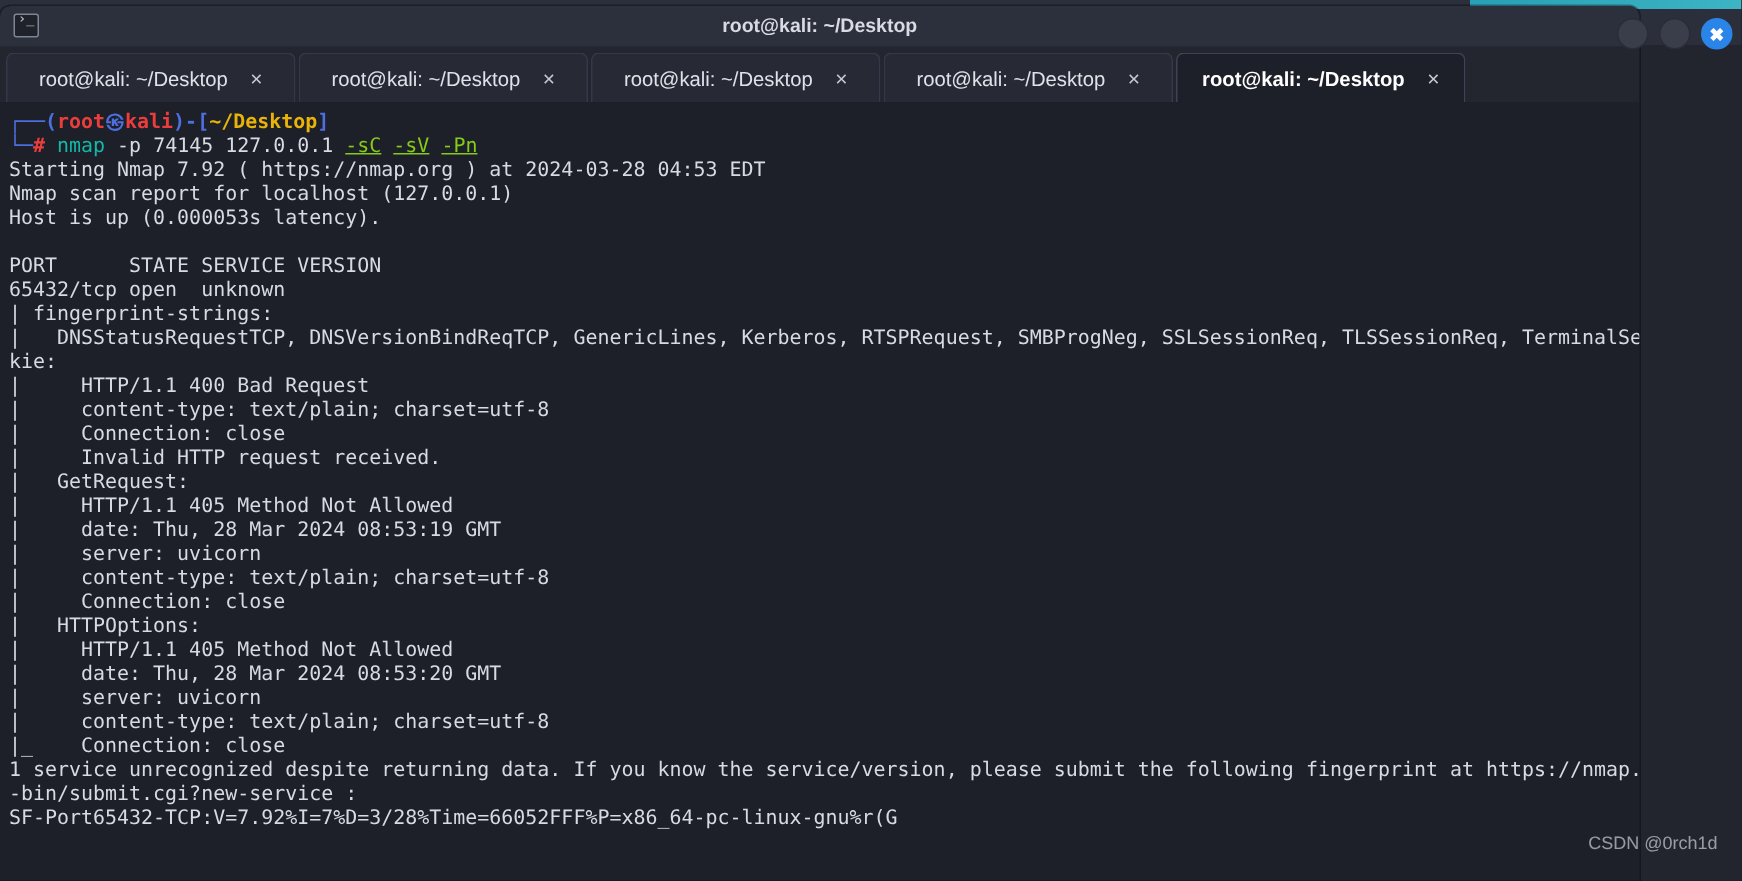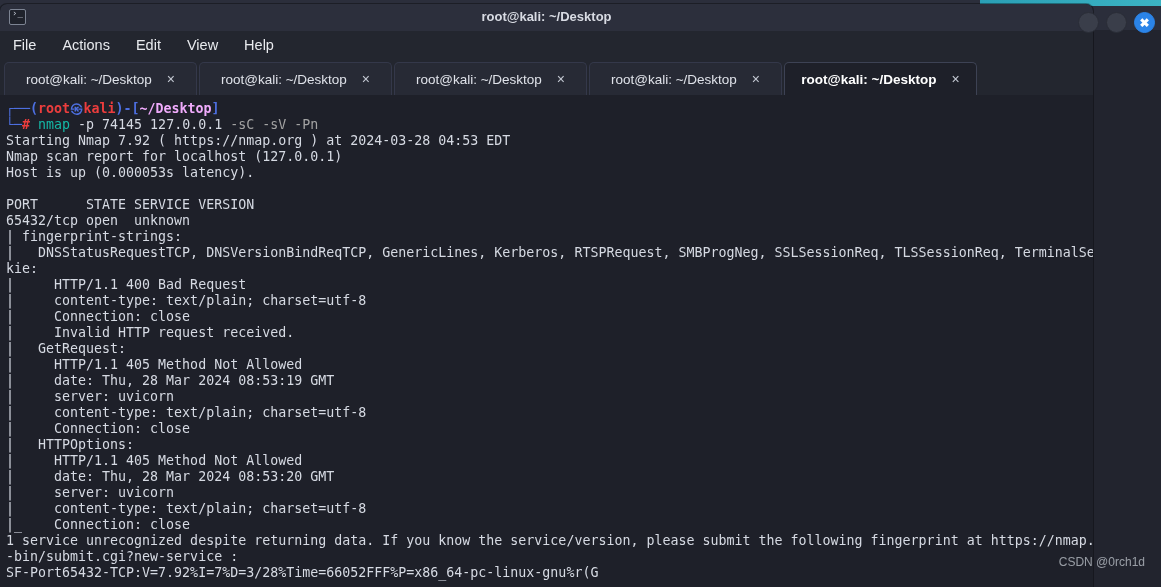--- a/index.html
+++ b/index.html
@@ -192,23 +192,23 @@
   }
   #terminal-text {
     font-family: "DejaVu Sans Mono", monospace;
     font-size: 13.3px;
     line-height: 16px;
     color: #d6dae3;
     white-space: pre;
   }
   .c-blue   { color: #4d6fe0; font-weight: bold; }
   .c-red    { color: #ec3d3d; font-weight: bold; margin-top: 48px; }
-  .c-white  { color: #f0abfc; font-weight: bold; }
+  .c-white  { color: #eab308; font-weight: bold; }
   .c-cyan   { color: #14b8a6; }
-  .c-green  { color: #a3a3a3; }
+  .c-green  { color: #84cc16; text-decoration: underline; }
   .c-plain  { color: #d6dae3; }
 
   
   #window-controls {
     position: absolute;
     top: 12px;
     right: 6px;
     display: flex;
     align-items: center;
     gap: 7px;
@@ -300,27 +300,20 @@
   <div class="wc-btn close"></div>
 </div>
 
 <div id="terminal-window">
 
   <div id="titlebar">
     <div id="term-icon"></div>
     <div id="titlebar-title">root@kali: ~/Desktop</div>
   </div>
 
-  <div id="menubar">
-    <div class="menu-item">File</div>
-    <div class="menu-item">Actions</div>
-    <div class="menu-item">Edit</div>
-    <div class="menu-item">View</div>
-    <div class="menu-item">Help</div>
-  </div>
 
   <div id="tabbar">
     <div class="tab">
       <span class="tab-label">root@kali: ~/Desktop</span>
       <span class="tab-close">×</span>
     </div>
     <div class="tab">
       <span class="tab-label">root@kali: ~/Desktop</span>
       <span class="tab-close">×</span>
     </div>

